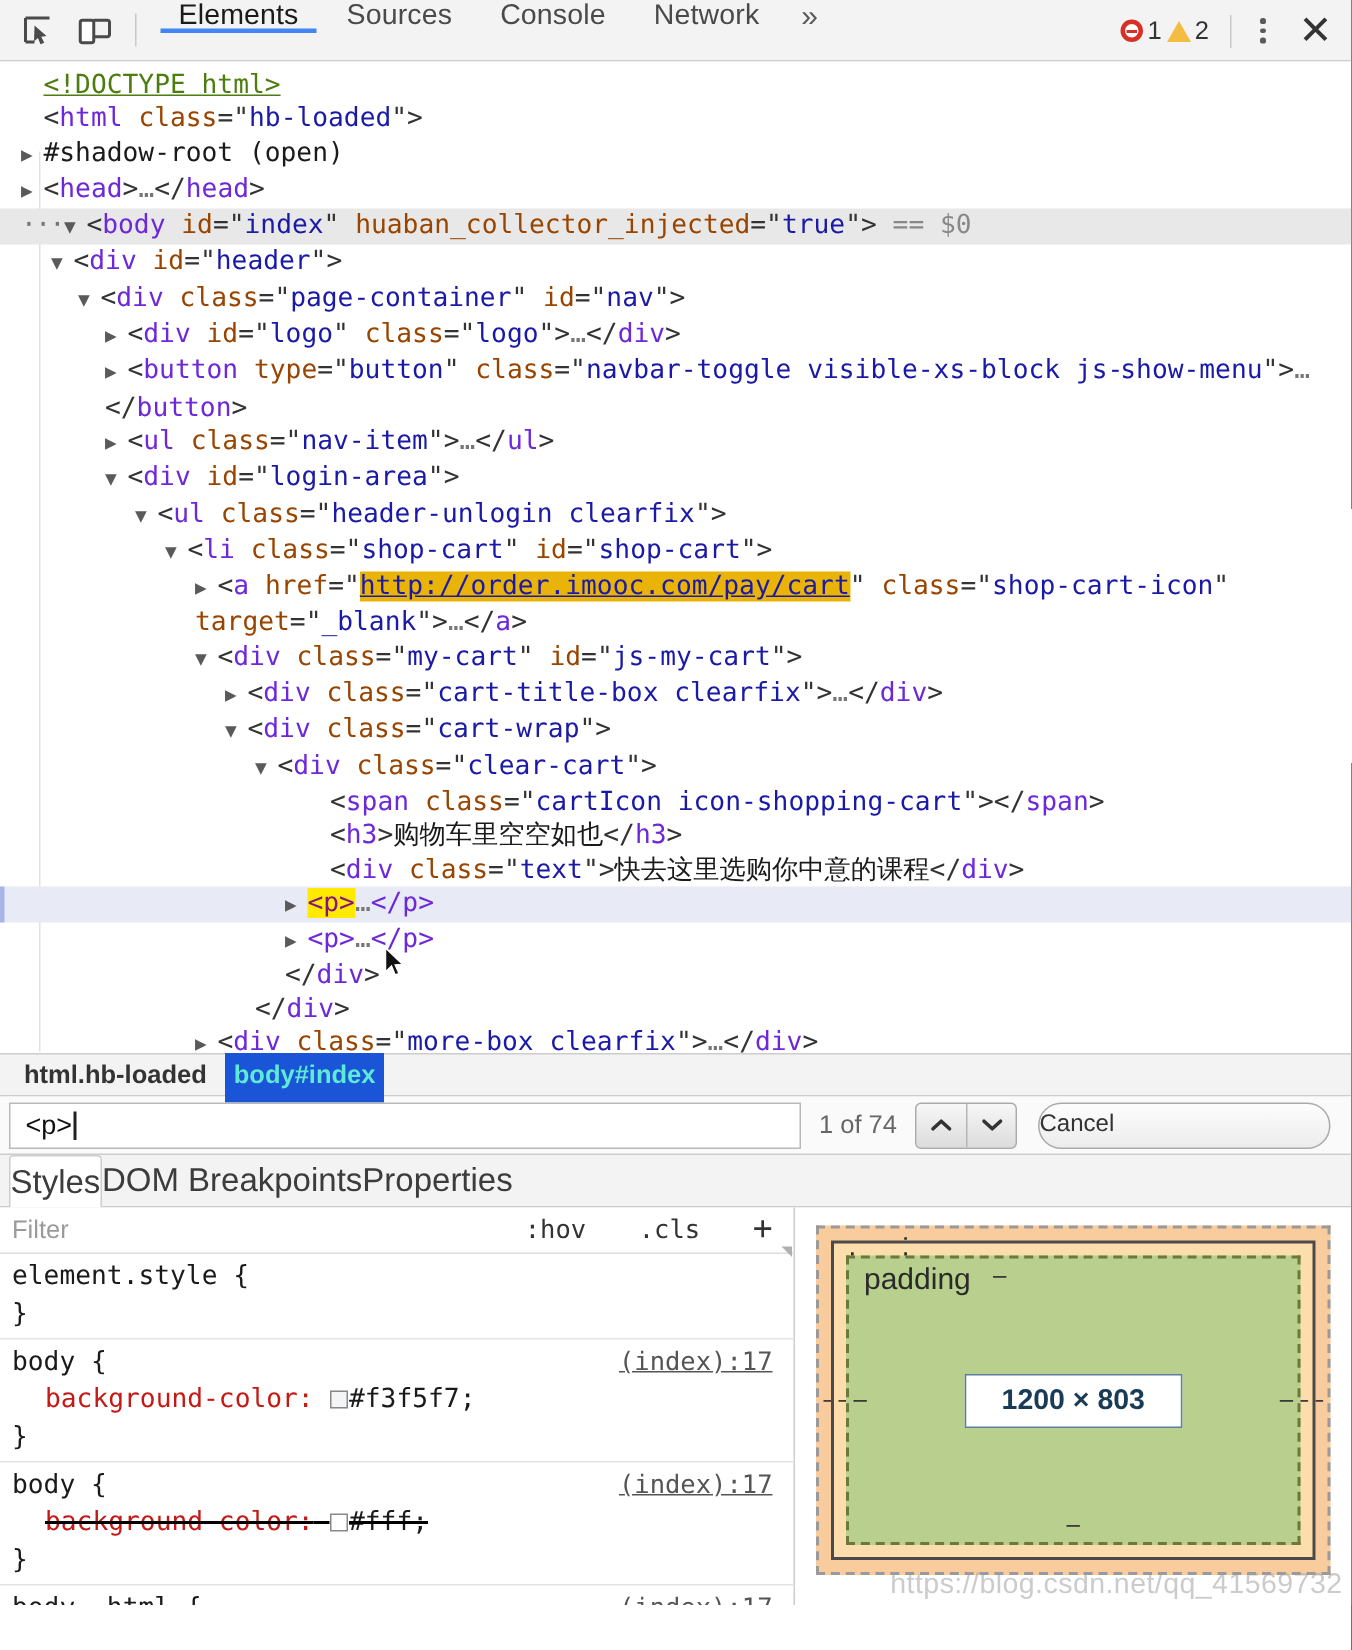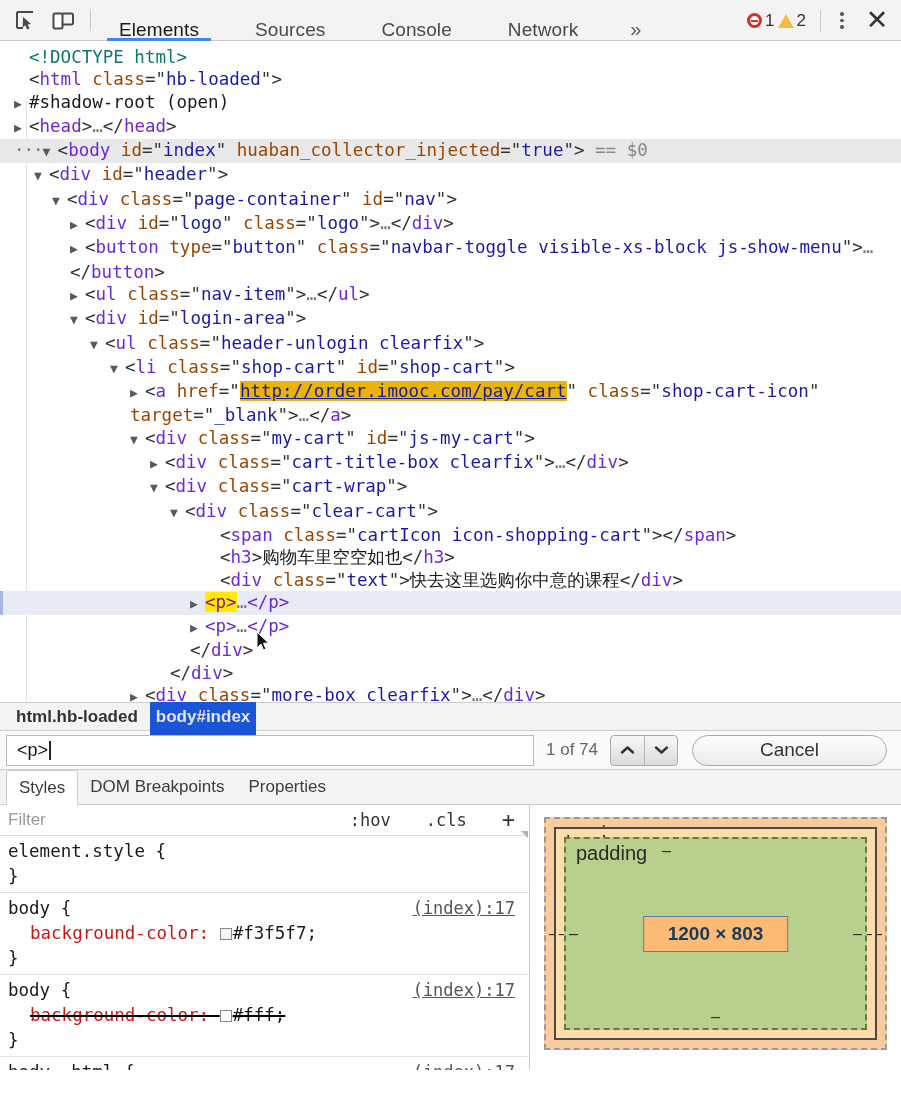--- a/index.html
+++ b/index.html
@@ -30,24 +30,23 @@
     width: 38px; height: 32px;
     display: flex; align-items: center; justify-content: center;
     cursor: pointer;
   }
   .tb-sep {
     width: 1px; height: 22px;
     background: #c9c9c9;
     margin: 0 8px;
   }
   .tabs {
-    display: flex; align-items: flex-end;
+    display: flex; align-items: flex-start;
     height: 41px;
     margin-left: 4px;
-    gap: 24px;
   }
   .tab {
     display: flex; align-items: center;
     padding: 0 16px;
     font-size: 19px;
     color: #4a4a4a;
     cursor: pointer;
     position: relative;
     letter-spacing: .1px;
   }
@@ -142,21 +141,21 @@
   .tw { display: inline-block; width: 15px; color: #5a5a5a; font-size: 13px; }
   .tw.open::before { content: "▼"; }
   .tw.closed::before { content: "▶"; }
   .tw.none::before { content: ""; }
   .dots-pre { color: #777; letter-spacing: -1px; }
   .tag { color: #6d28d9; }
   .attr { color: #994500; }
   .val { color: #1a1aa6; }
   .punct { color: #333; }
   .txt { color: #1a1a1a; }
-  .cmt { color: #0f766e; }
+  .cmt { color: #4d7c0f; text-decoration: underline; }
   .link { color: #1a1aa6; text-decoration: underline; background: #eab308; }
   .eq { color: #333; }
   .ellip { color: #777; }
   .sel-marker { color: #888; }
   .hl-yellow { background: #ffea00; color: #881280; }
   .cjk { font-family: "DejaVu Sans", sans-serif; color: #1a1a1a; }
 
   .cursor-arrow {
     position: absolute;
     left: 256px; top: 590px;
@@ -175,21 +174,21 @@
     gap: 6px;
   }
   .crumb {
     font-size: 17px;
     color: #333;
     padding: 20px 6px;
     cursor: pointer;
     font-family: "Liberation Sans", sans-serif;
     font-weight: 600;
   }
-  .crumb.active { background: #1a55d8; color: #e5e5e5; border-radius: 0; }
+  .crumb.active { background: #1a55d8; color: #5eead4; border-radius: 0; }
 
   
   .searchbar {
     height: 39px;
     background: #fafafa;
     border-bottom: 1px solid #cdcdcd;
     display: flex; align-items: center;
     padding: 0 6px;
     gap: 0;
   }
@@ -234,38 +233,38 @@
   }
   .navbtn + .navbtn { border-left: 1px solid #b5b5b5; }
   .cancel-btn {
     margin-left: 14px;
     margin-right: 8px;
     height: 31px;
     min-width: 195px;
     border: 1px solid #aaa;
     border-radius: 16px;
     background: linear-gradient(#fdfdfd, #ececec);
-    display: flex; align-items: center; justify-content: center;
-    font-size: 19px; color: #333;
+    display: flex; align-items: center; justify-content: flex-start;
+    font-size: 16px; color: #333;
     cursor: pointer;
     font-family: "Liberation Sans", sans-serif;
   }
 
   
   .pane-tabs {
     height: 35px;
     background: #f3f3f3;
     border-bottom: 1px solid #cdcdcd;
     display: flex; align-items: stretch;
     padding-left: 6px;
   }
   .ptab {
     display: flex; align-items: center;
-    padding: 0 12px;
-    font-size: 17px;
+    padding: 0 0;
+    font-size: 22px;
     color: #3c3c3c;
     cursor: pointer;
   }
   .ptab.active {
     background: #fff;
     border: 1px solid #cdcdcd;
     border-bottom: none;
     border-radius: 3px 3px 0 0;
     margin-bottom: -1px;
   }
@@ -363,21 +362,21 @@
     position: relative;
   }
   .bm-padding {
     background: #b8cf8d;
     border: 2px dashed #6b7a3a;
     padding: 8px;
     height: 100%;
     position: relative;
   }
   .bm-content {
-    background: #fdba74;
+    background: #ffffff;
     border: 1px solid #5a7fa0;
     position: absolute;
     left: 50%; top: 50%;
     transform: translate(-50%, -50%);
     padding: 6px 24px;
     font-family: "Liberation Sans", sans-serif;
     font-size: 19px;
     color: #1a3b55;
     font-weight: 600;
     white-space: nowrap;
@@ -617,16 +616,17 @@
             <span class="bm-label">padding</span>
             <span class="bm-dash" style="left:96px;top:3px">–</span>
             <span class="bm-dash bm-b">–</span>
             <span class="bm-dash bm-l">–</span>
             <span class="bm-dash bm-r">–</span>
 
             <div class="bm-content">1200 × 803</div>
           </div>
         </div>
       </div>
+      <div class="watermark">https://blog.csdn.net/qq_41569732</div>
     </div>
 
   </div>
 </div>
 
 </body></html>

